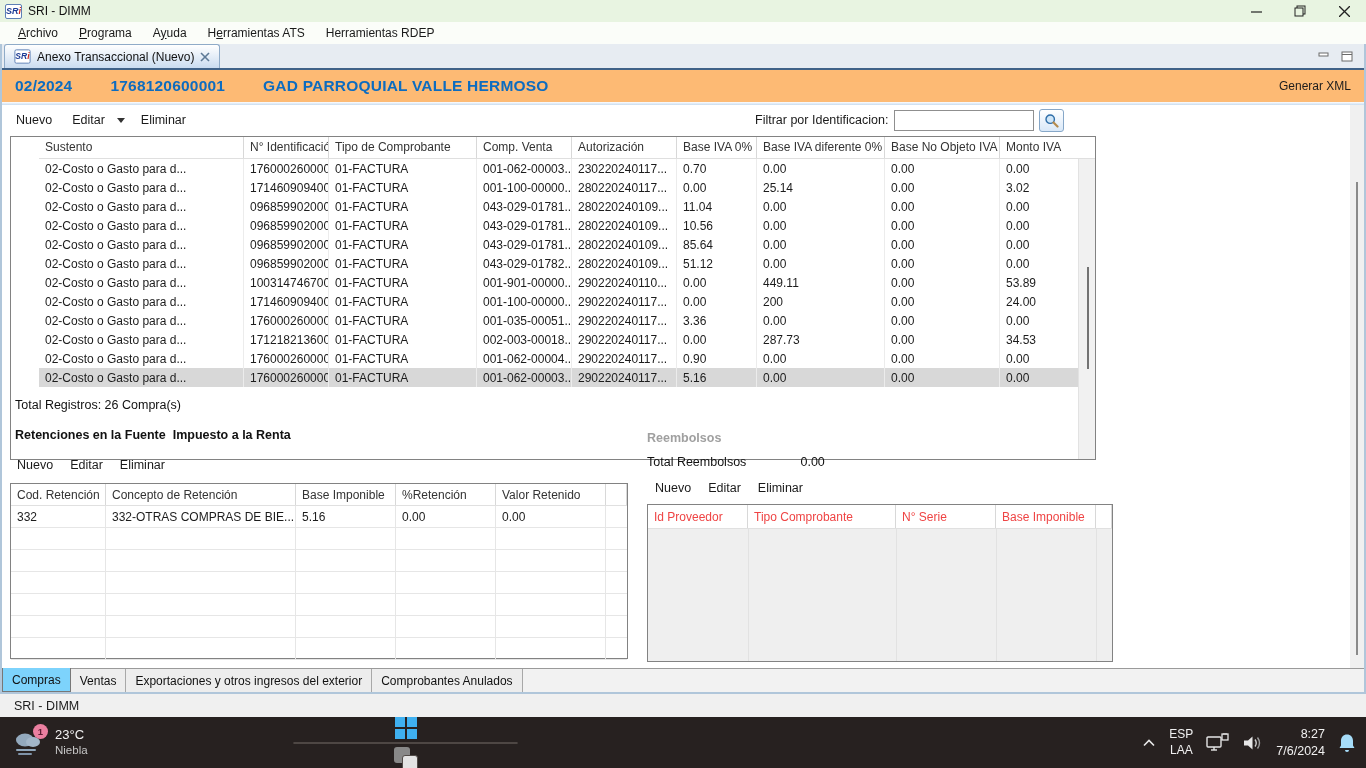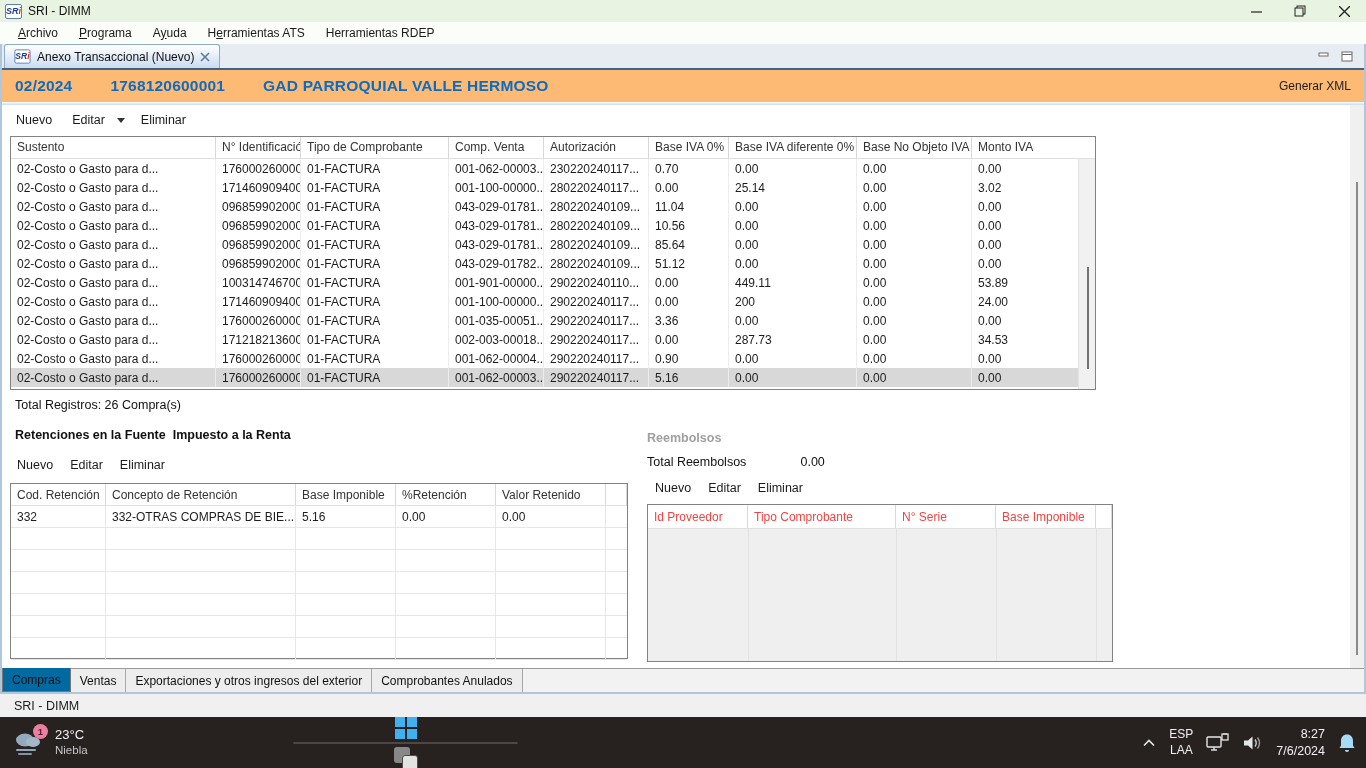--- a/index.html
+++ b/index.html
@@ -50,22 +50,22 @@
            border-top:5px solid #333; display:inline-block; margin:0 16px 0 -8px; }
   .filter { position:absolute; left:753px; top:0; height:100%; display:flex; align-items:center; }
   .filter-label { font-size:12.5px; margin-right:6px; }
   .filter-input { width:140px; height:21px; border:1px solid #8f8f8f; background:#fff; font-size:12px; padding:0 4px; }
   .search-btn { width:25px; height:23px; margin-left:5px; background:linear-gradient(#ffffff,#d9e8f8);
                 border:1px solid #86a7c8; border-radius:3px; display:flex; align-items:center; justify-content:center; }
 
   
   .content { position:absolute; top:91px; left:0; right:0; bottom:24px; background:#fff; }
 
-  .tbl-compras { position:absolute; left:8px; top:1px; width:1086px; height:254px;
-                 border:1px solid #828282; background:#fff; }
+  .tbl-compras { position:absolute; left:8px; top:1px; width:1086px; height:324px;
+                 border:1px solid #828282; background:#fff;padding-left:28px; }
   .tc-head { display:flex; height:22px; padding-right:17px; border-bottom:1px solid #dfdfdf; }
   .th { font-size:12px; color:#333; padding:3px 6px; border-right:1px solid #d8d8d8;
         white-space:nowrap; overflow:hidden; }
   .tc-body { position:relative; }
   .tr { display:flex; height:19px; padding-right:17px; }
   .td { font-size:12px; color:#1c1c1c; padding:0 6px; border-right:1px solid #ececec;
         white-space:nowrap; overflow:hidden; display:flex; align-items:center; }
   .tr.selected { background:#d8d8d8; }
   .c0{width:205px}.c1{width:85px}.c2{width:148px}.c3{width:95px}.c4{width:105px}
   .c5{width:80px}.c6{width:128px}.c7{width:115px}.c8{flex:1;border-right:none}
@@ -96,21 +96,21 @@
   .mc0{width:100px}.mc1{width:148px}.mc2{width:100px}.mc3{width:100px}.mc4{flex:1;border-right:none}
   .mb-body { position:relative; height:132px; background:#efefef; }
   .vline { position:absolute; top:0; bottom:0; width:1px; background:#e2e2e2; }
 
   .outer-scroll { position:absolute; right:0; top:61px; width:14px; height:563px; background:#f0f0f0; }
   .outer-thumb { position:absolute; left:6px; width:2px; top:77px; height:473px; background:#8a8a8a; }
 
   .bottom-tabs { position:absolute; left:0; right:0; bottom:0; height:24px; background:#f2f2f2;
                  border-top:1px solid #9a9a9a; display:flex; font-size:12px; color:#111; }
   .btab { display:flex; align-items:center; padding:0 9px; background:#ededed; border-right:1px solid #a8a8a8; }
-  .btab.active { background:#0369a1; margin-top:-1px; border-left:1px solid #777; border-right:1px solid #777;
+  .btab.active { background:#7dd3fc; margin-top:-1px; border-left:1px solid #777; border-right:1px solid #777;
                  border-bottom:1px solid #777; }
 
   .statusbar { position:absolute; left:0; right:0; top:694px; height:23px; background:#f0f0f0;
                display:flex; align-items:center; padding-left:14px; font-size:12.5px; color:#1a1a1a; }
 
   
   .taskbar { position:absolute; left:0; right:0; top:717px; height:51px; background:#272120; color:#eee; }
   .widget { position:absolute; left:10px; top:0; height:100%; display:flex; align-items:center; gap:9px; }
   .wx-icon { position:relative; width:36px; height:30px; }
   .wx-badge { position:absolute; top:-4px; right:-2px; width:15px; height:15px; border-radius:50%;
@@ -238,20 +238,30 @@
       <span class="doc-blue">GAD PARROQUIAL VALLE HERMOSO</span>
       <span class="generar">Generar XML</span>
     </div>
     <div class="doc-divider"></div>
 
     <div class="main-toolbar">
       <span class="tb-link">Nuevo</span>
       <span class="tb-link">Editar</span>
       <span class="caret"></span>
       <span class="tb-link">Eliminar</span>
+      <div class="filter">
+        <span class="filter-label">Filtrar por Identificacion:</span>
+        <input class="filter-input" value="" style="">
+        <span class="search-btn">
+          <svg width="15" height="15">
+              <circle cx="6.2" cy="6.2" r="4.2" fill="#cfe6f8" stroke="#2e6da8" stroke-width="1.4"></circle>
+              <line x1="9.5" y1="9.5" x2="13.5" y2="13.5" stroke="#b58a4a" stroke-width="2.2" stroke-linecap="round"></line>
+            </svg>
+        </span>
+      </div>
     </div>
 
     <div class="content">
 
       <div class="tbl-compras">
         <div class="tc-head">
           <span class="th c0">Sustento</span>
           <span class="th c1">N° Identificación</span>
           <span class="th c2">Tipo de Comprobante</span>
           <span class="th c3">Comp. Venta</span>

